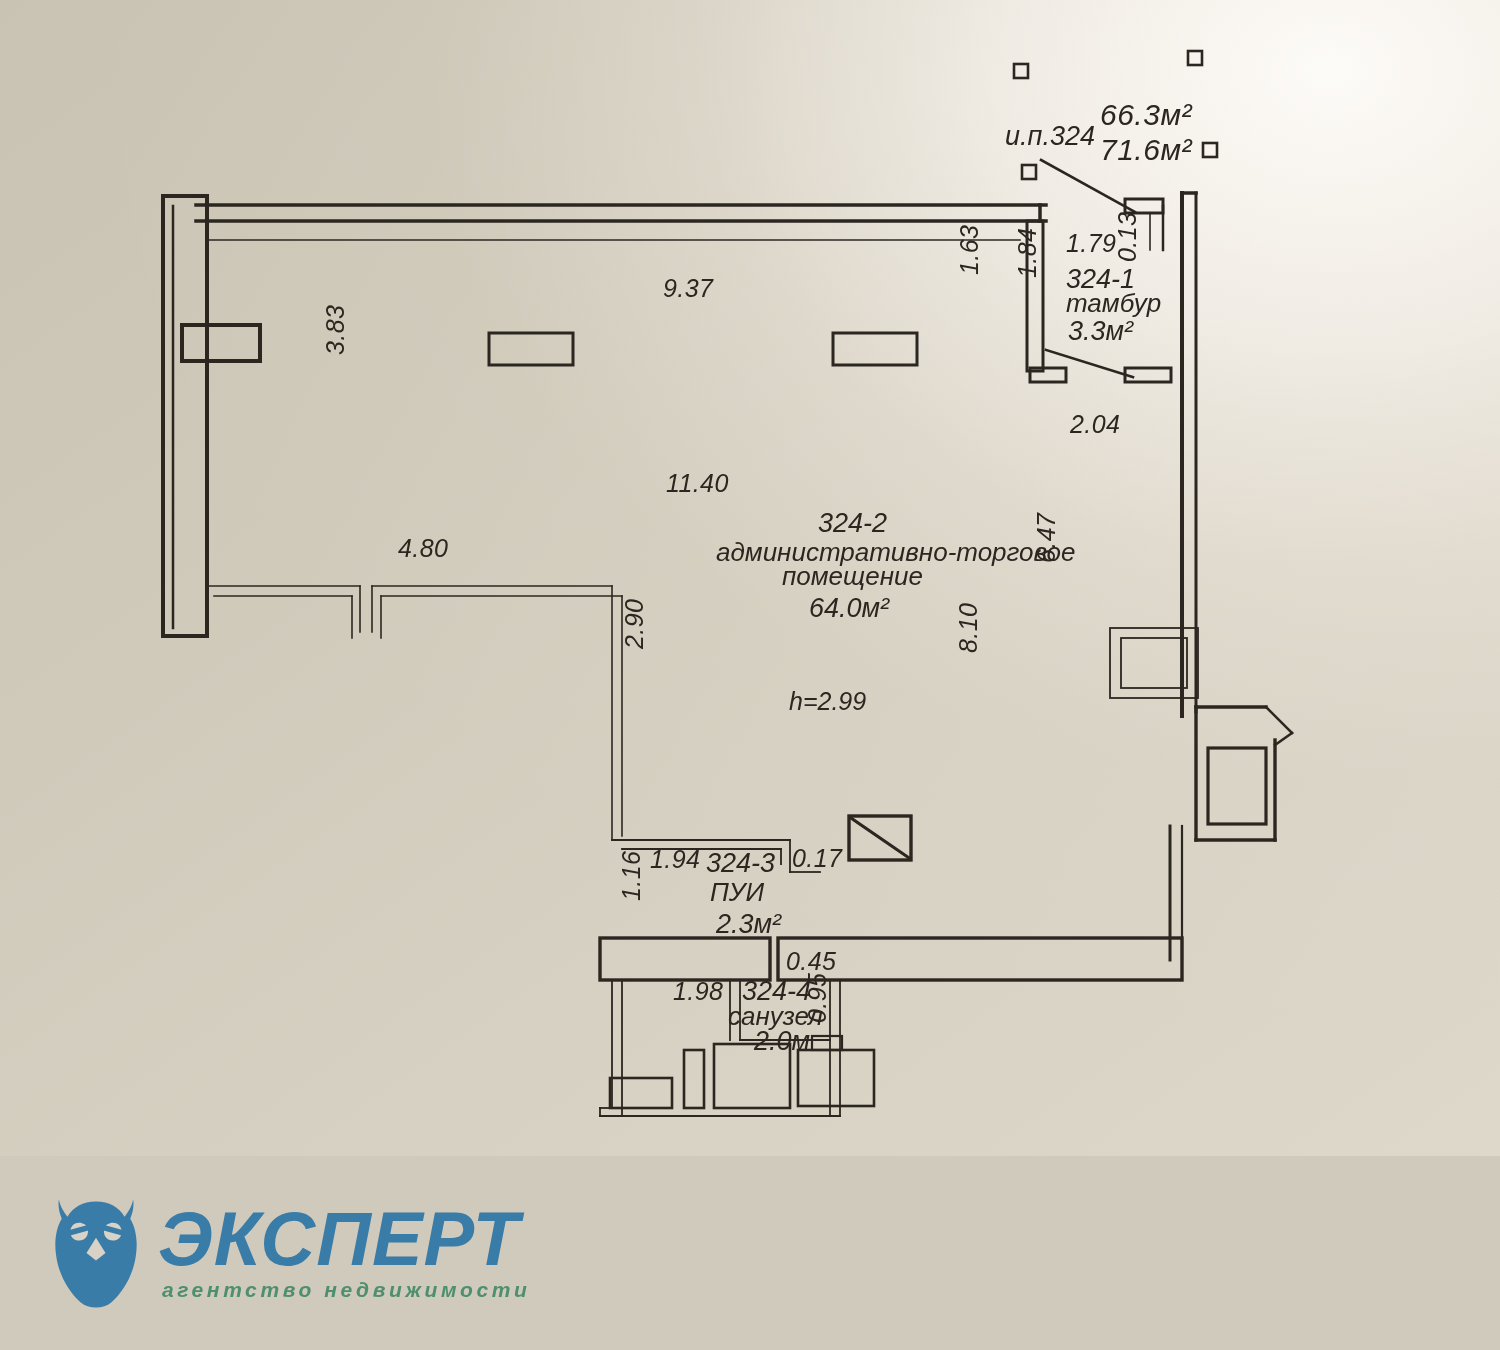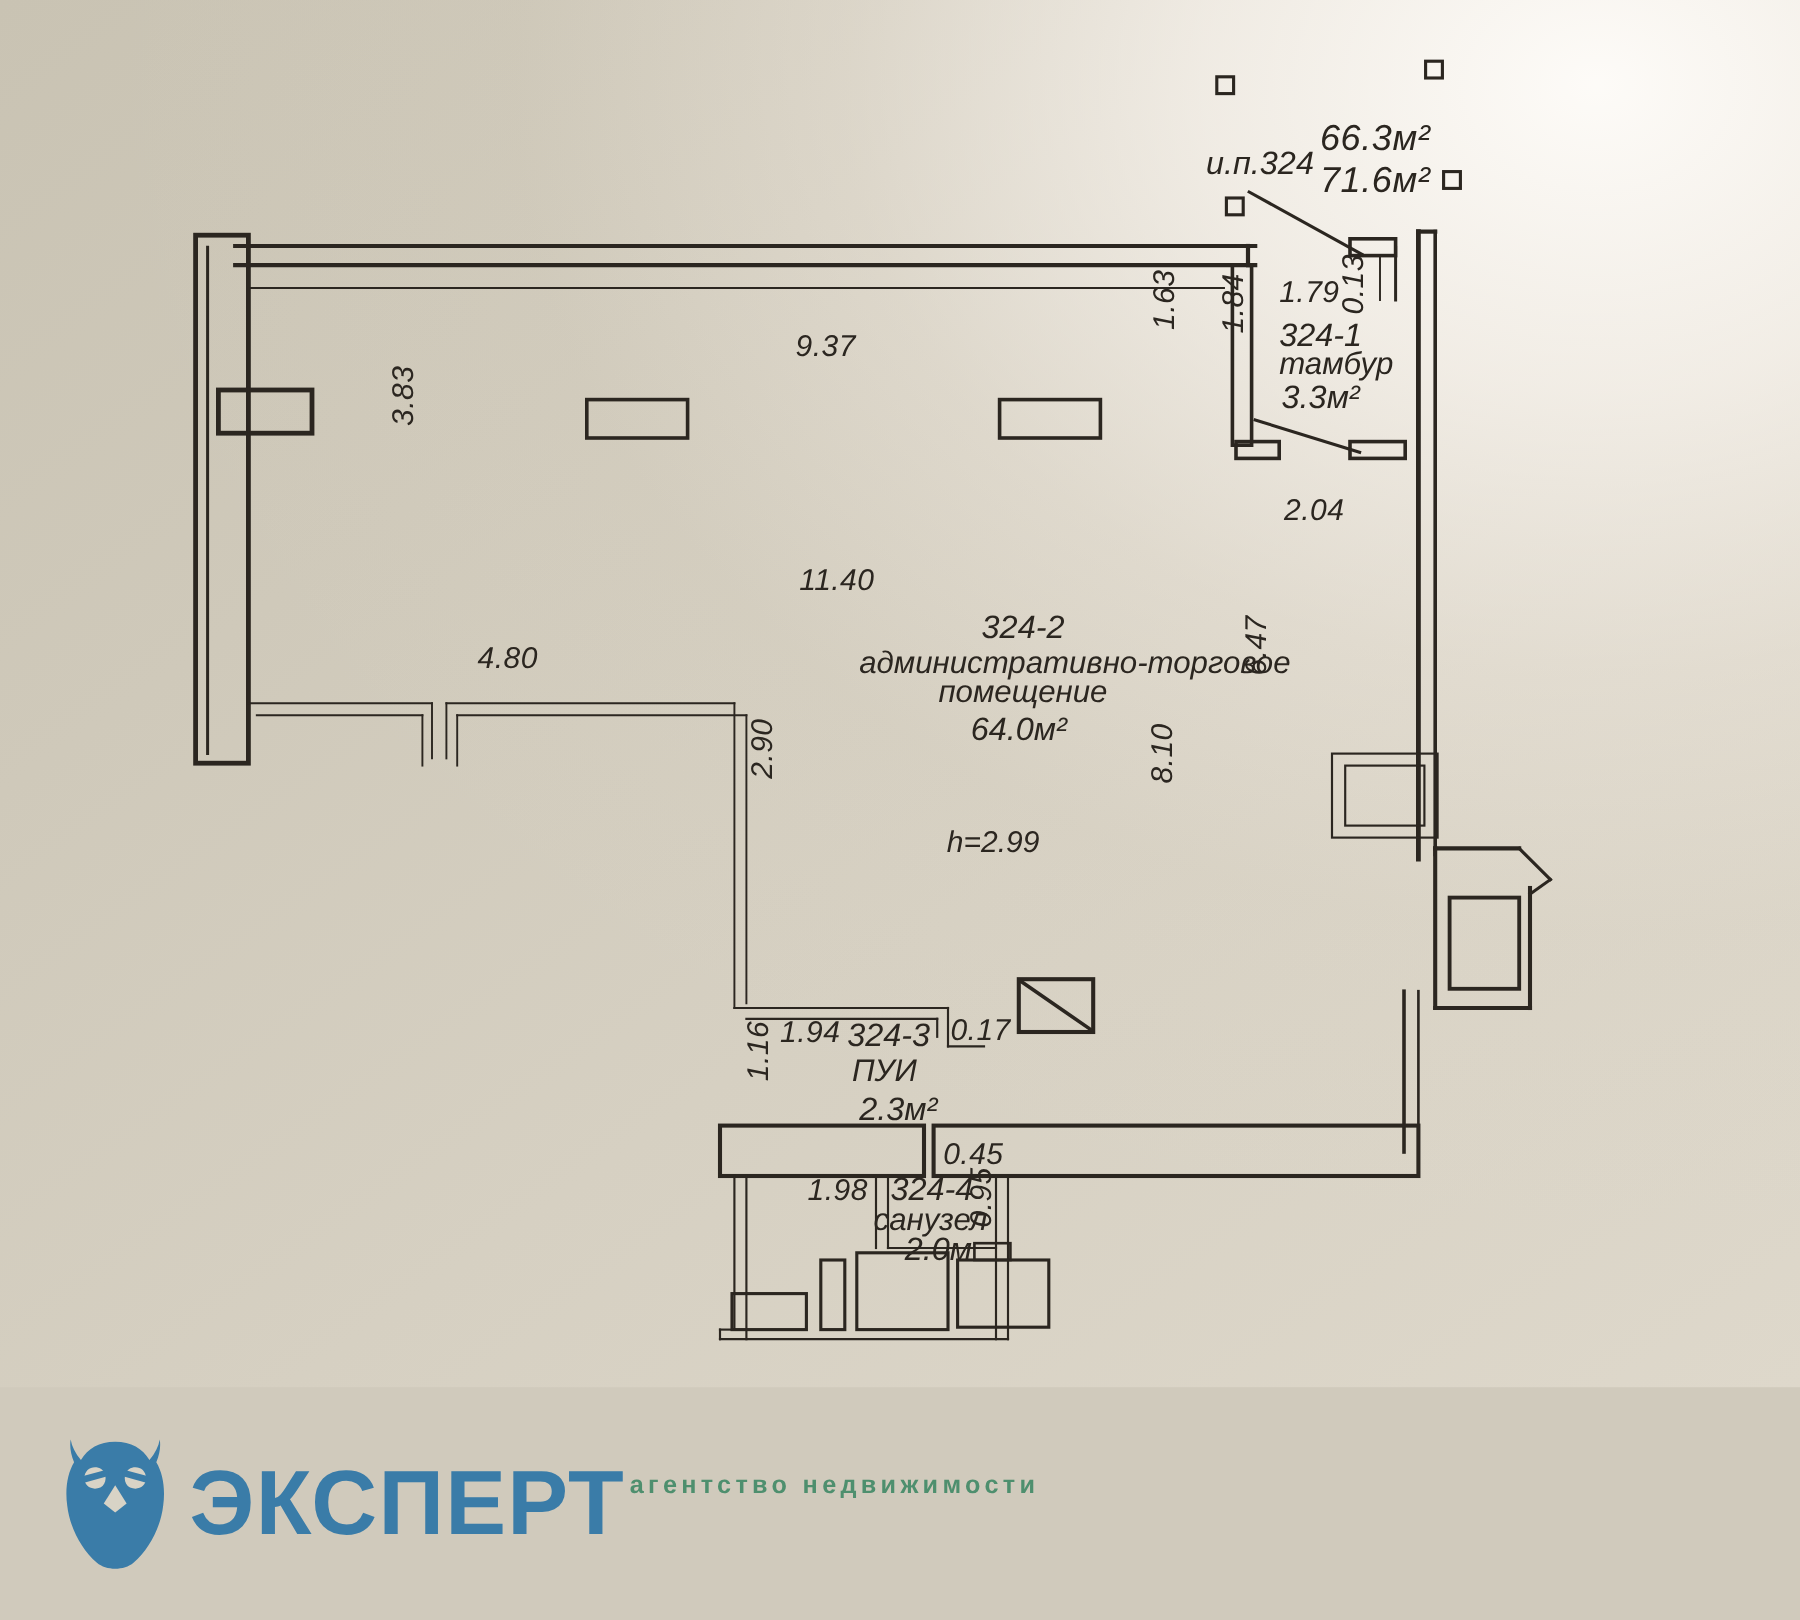--- a/index.html
+++ b/index.html
@@ -41,23 +41,24 @@
     height: 130px;
   }
   .owl-wrap {
     width: 96px;
     height: 118px;
     margin-right: 14px;
     flex: 0 0 auto;
   }
   .logo-text {
     display: flex;
-    flex-direction: row;
+    flex-direction: column;
     justify-content: center;
     padding-top: 4px;
+    font-style: italic;
   }
   .logo-main {
     font-family: "Liberation Sans", sans-serif;
     font-weight: bold;
     font-size: 76px;
     line-height: 0.88;
     letter-spacing: 1px;
     color: #3a7ca8;
   }
   .logo-sub {

